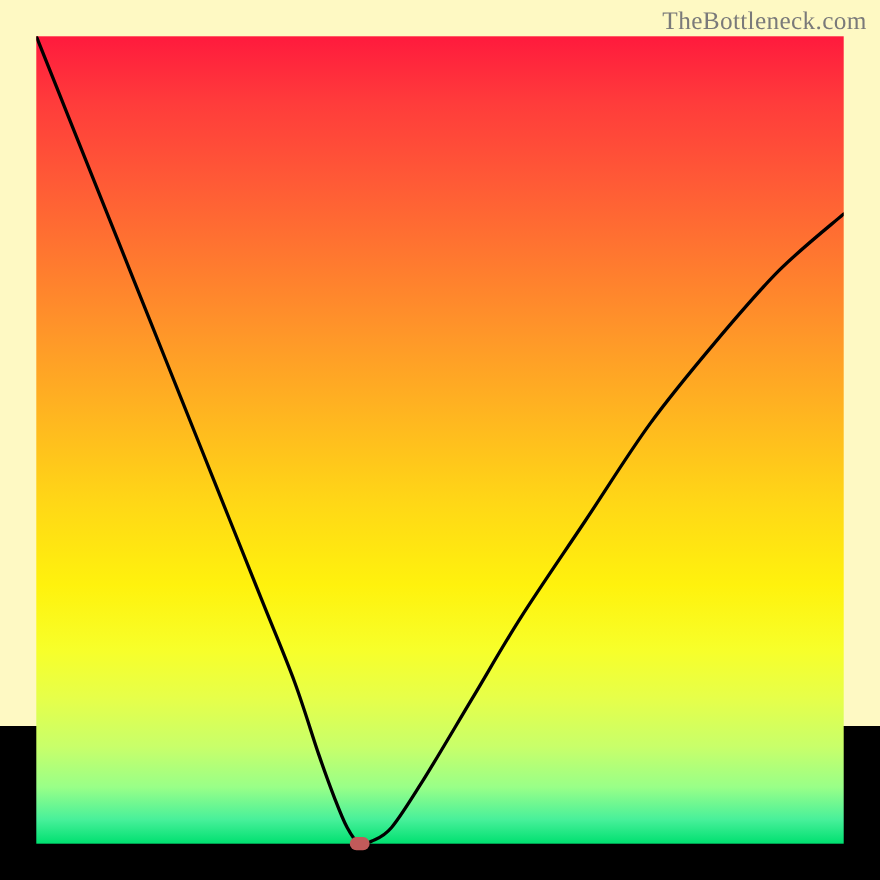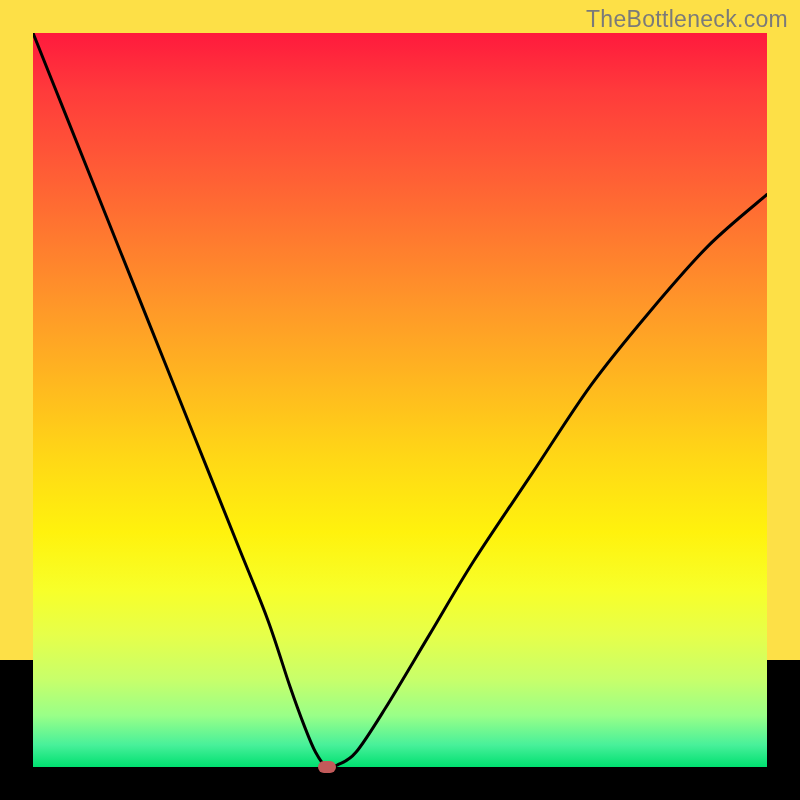--- a/index.html
+++ b/index.html
@@ -10,21 +10,22 @@
     background: #000000;
     overflow: hidden;
     font-family: Arial, Helvetica, sans-serif;
   }
   .frame {
     position: absolute;
     top: 0;
     left: 0;
     width: 800px;
     height: 660px;
-    background: #fde047;
+    background: #fef9c3;
+    font-family: Liberation Serif, serif;
   }
   .plot-area {
     position: absolute;
     left: 33px;
     top: 33px;
     width: 734px;
     height: 734px;
     
     background: linear-gradient(
       to bottom,

